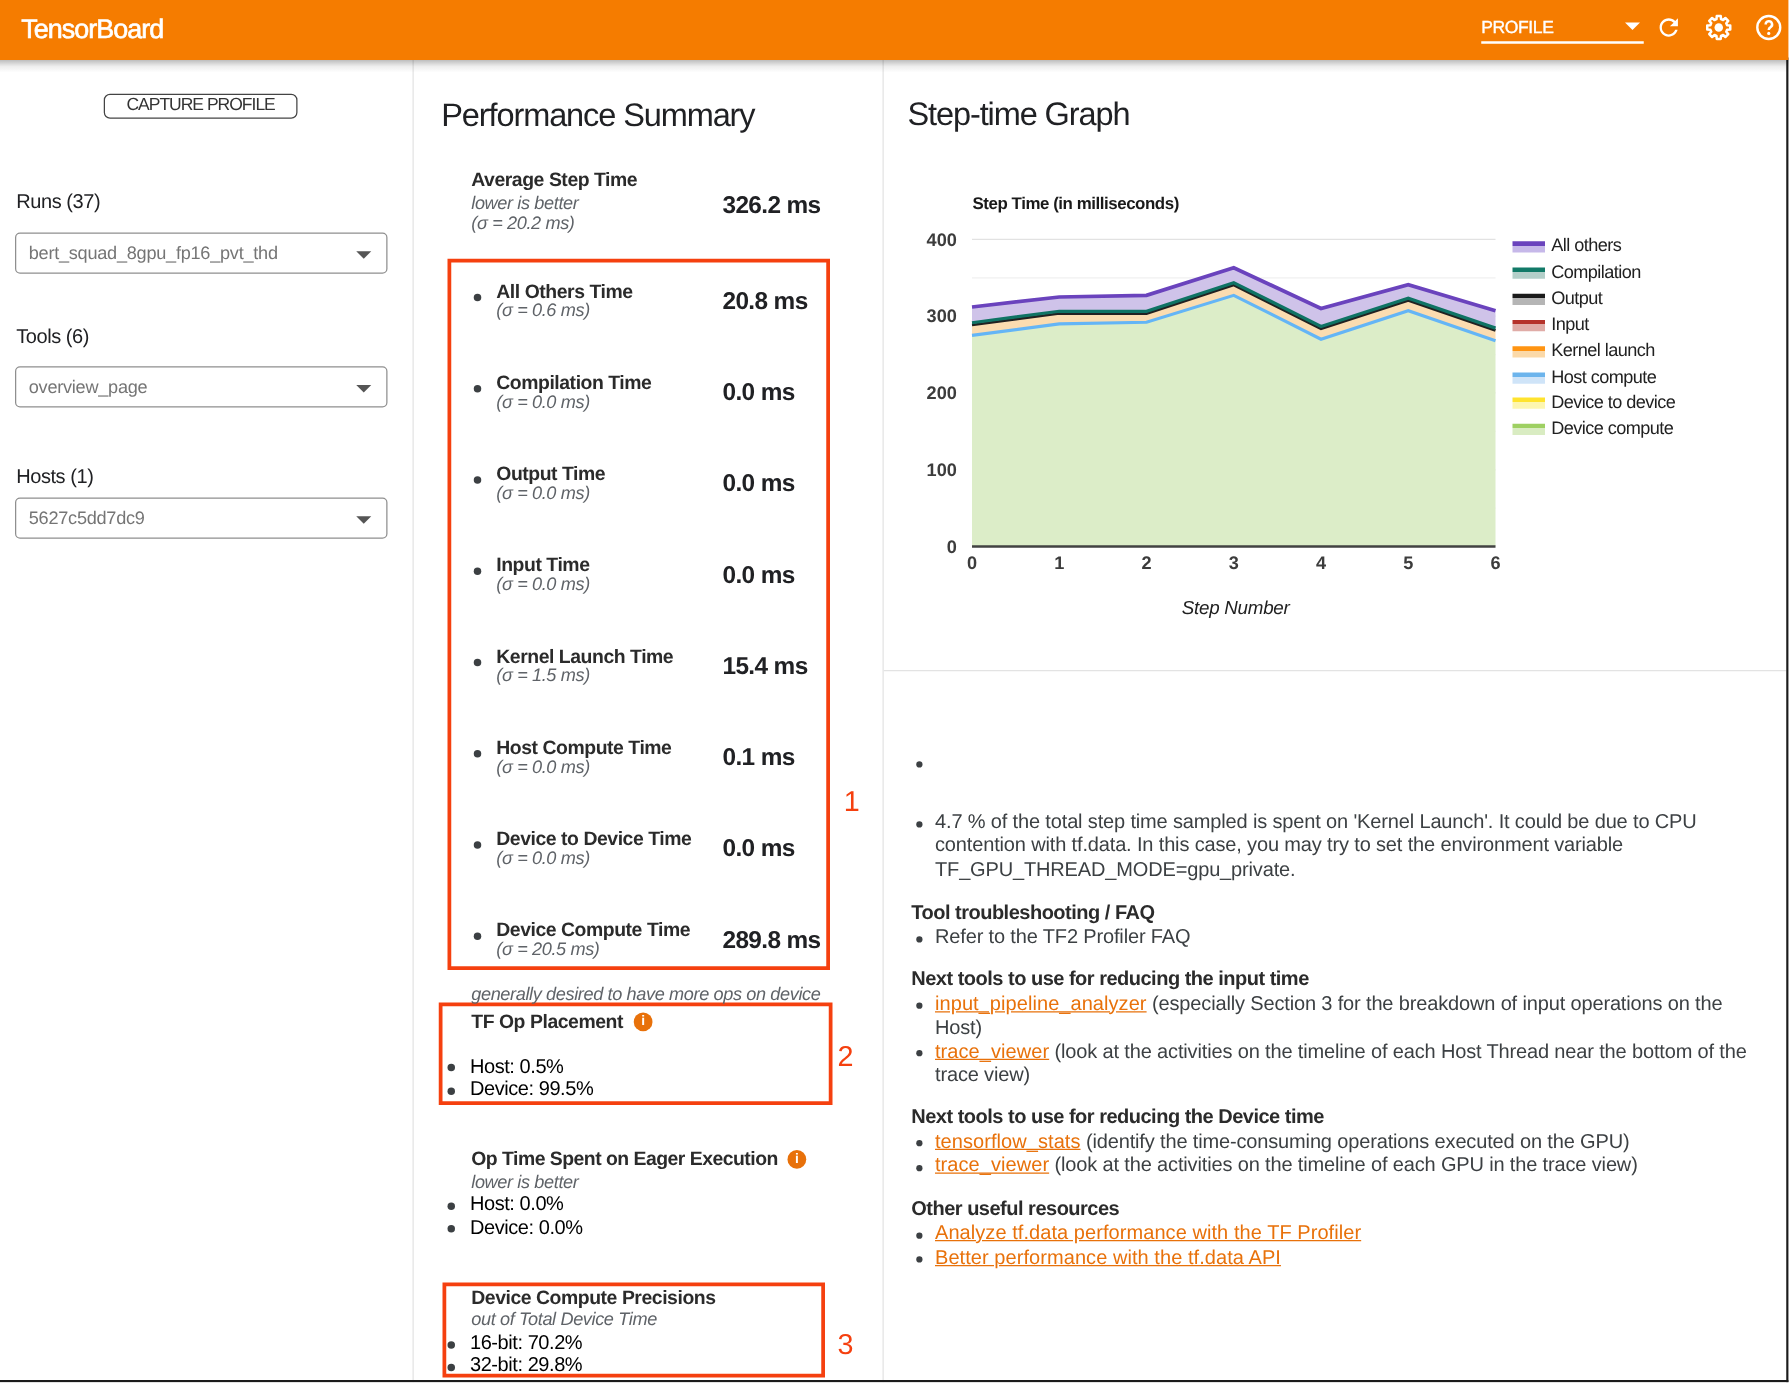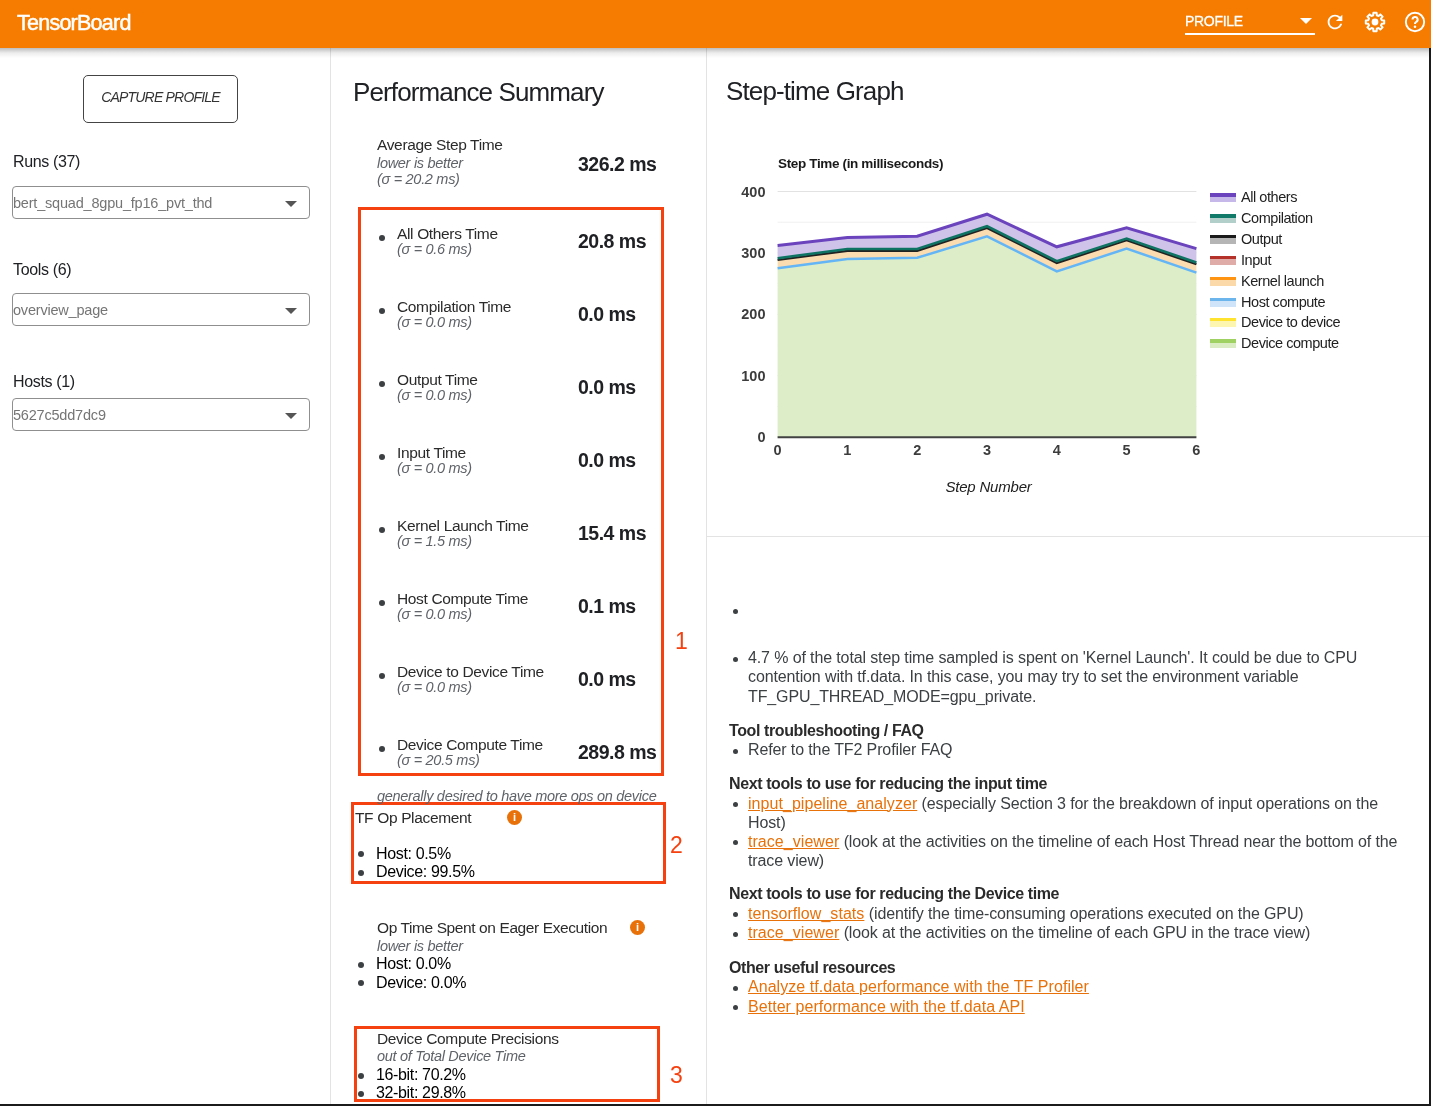--- a/index.html
+++ b/index.html
@@ -12,29 +12,29 @@
 .tb-title { position:absolute; left:17px; top:12px; font-size:21.5px; line-height:22px; color:#fff; letter-spacing:-0.75px; z-index:6; -webkit-text-stroke:0.5px #fff; }
 .profile-lbl { position:absolute; left:1185px; top:13px; font-size:14px; line-height:16px; color:#fff; letter-spacing:-0.3px; z-index:6; -webkit-text-stroke:0.3px #fff; }
 .profile-caret { position:absolute; z-index:6; left:1300px; top:18px; width:0; height:0; border-left:6px solid transparent; border-right:6px solid transparent; border-top:6px solid #fff; }
 .profile-line { position:absolute; z-index:6; left:1185px; top:33px; width:130px; height:2px; background:#fff; }
 .vline { position:absolute; top:48px; width:1px; height:1058px; background:#e3e3e3; }
 .winline-r { position:absolute; left:1429px; top:46px; width:2px; height:1060px; background:#1b1b1b; }
 .winline-b { position:absolute; left:0; top:1104px; width:1431px; height:2px; background:#1b1b1b; }
 .divider { position:absolute; left:707px; top:536px; width:722px; height:1px; background:#e3e3e3; }
 
 
-.cap-btn { position:absolute; left:83px; top:75px; width:155px; height:48px; border:1px solid #444; border-radius:5px; font-size:14px; letter-spacing:-0.8px; color:#333; display:flex; align-items:center; justify-content:center; padding-bottom:4px;font-style:italic; }
+.cap-btn { position:absolute; left:83px; top:75px; width:155px; height:20px; border:1px solid #444; border-radius:5px; font-size:14px; letter-spacing:-0.8px; color:#333; display:flex; align-items:center; justify-content:center; padding-bottom:4px; }
 .side-lbl { position:absolute; left:13px; font-size:16px; font-weight:400; color:#202124; line-height:17px; letter-spacing:-0.35px; }
 .dd { position:absolute; left:12px; width:298px; height:33px; border:1px solid #8f8f8f; border-radius:4px; display:flex; align-items:center; }
-.dd span { font-size:14.5px; color:#757575; letter-spacing:-0.2px; }
+.dd span { margin-left:10px; font-size:14.5px; color:#757575; letter-spacing:-0.2px; }
 .dd i { position:absolute; right:12px; top:14px; width:0; height:0; border-left:6px solid transparent; border-right:6px solid transparent; border-top:6px solid #555; }
 
 
 .h1 { position:absolute; font-size:26px; line-height:28px; color:#202124; font-weight:400; letter-spacing:-0.88px; }
-.itm-t { position:absolute; font-size:15.5px; font-weight:400; color:#2b2b2b; line-height:16px; white-space:nowrap; letter-spacing:-0.35px; }
+.itm-t { position:absolute; font-size:15.5px; font-weight:700; color:#2b2b2b; line-height:16px; white-space:nowrap; letter-spacing:-0.35px; }
 .itm-s { position:absolute; font-size:14.5px; font-style:italic; color:#5f6368; line-height:15px; white-space:nowrap; letter-spacing:-0.3px; }
 .itm-v { position:absolute; font-size:19.5px; font-weight:700; color:#202124; line-height:19px; white-space:nowrap; letter-spacing:-0.5px; }
 .dot { position:absolute; width:6px; height:6px; border-radius:50%; background:#3c4043; }
 .rbox { position:absolute; border:3px solid #f5400f; }
 .rlbl { position:absolute; font-size:23px; color:#f5400f; line-height:23px; }
 .txt { position:absolute; font-size:16px; color:#000000; line-height:16px; white-space:nowrap; letter-spacing:-0.35px; }
 .info { position:absolute; width:15px; height:15px; border-radius:50%; background:#e8710a; color:#fff; font-size:11px; font-weight:700; text-align:center; line-height:15px; }
 
 
 .reco-h { position:absolute; font-size:26px; line-height:28px; color:#202124; font-weight:400; letter-spacing:-0.88px; }
@@ -130,21 +130,21 @@
 <div class="itm-t" style="left:397px;top:664px">Device to Device Time</div>
 <div class="itm-s" style="left:397px;top:680px">(σ = 0.0 ms)</div>
 <div class="itm-v" style="left:578px;top:670px">0.0 ms</div>
 <div class="dot" style="left:379px;top:746px;width:6px;height:6px"></div>
 <div class="itm-t" style="left:397px;top:737px">Device Compute Time</div>
 <div class="itm-s" style="left:397px;top:753px">(σ = 20.5 ms)</div>
 <div class="itm-v" style="left:578px;top:743px">289.8 ms</div>
 
 <div class="rbox" style="left:351px;top:802px;width:315px;height:82px"></div>
 <div class="rlbl" style="left:670px;top:834px">2</div>
-<div class="itm-t" style="left:355px;top:810px">TF Op Placement</div>
+<div class="itm-t" style="left:377px;top:810px">TF Op Placement</div>
 <div class="info" style="left:507px;top:810px">i</div>
 <div class="itm-s" style="left:377px;top:789px">generally desired to have more ops on device</div>
 <div class="dot" style="left:358px;top:851px"></div>
 <div class="txt" style="left:376px;top:845.5px">Host: 0.5%</div>
 <div class="dot" style="left:358px;top:869.5px"></div>
 <div class="txt" style="left:376px;top:864px">Device: 99.5%</div>
 
 <div class="itm-t" style="left:377px;top:920px;letter-spacing:-0.4px">Op Time Spent on Eager Execution</div>
 <div class="info" style="left:630px;top:920px">i</div>
 <div class="itm-s" style="left:377px;top:939px">lower is better</div>

